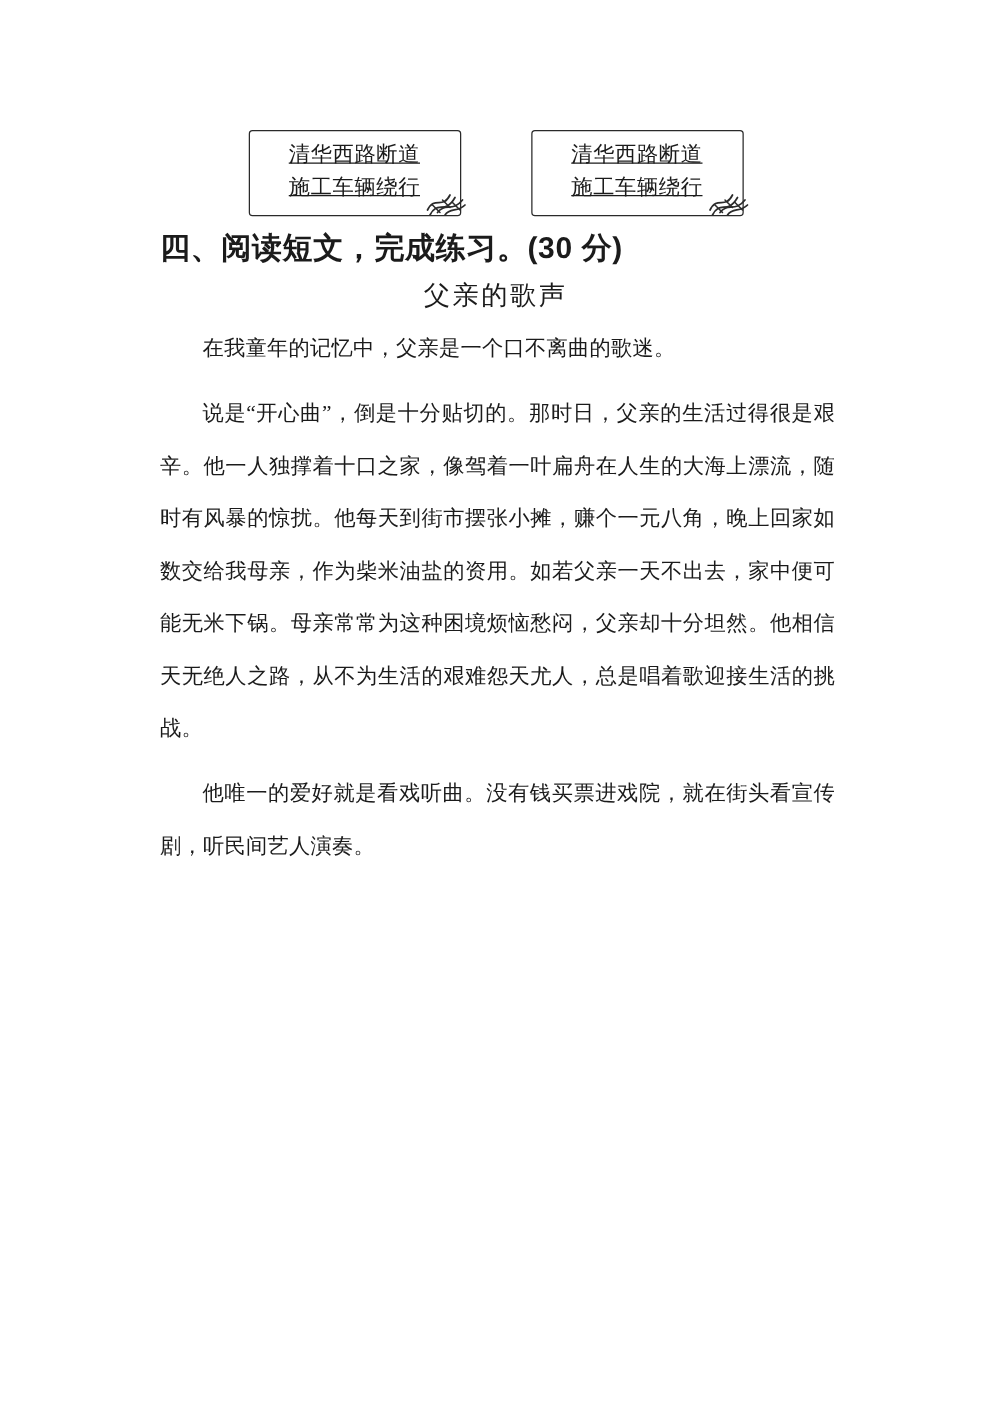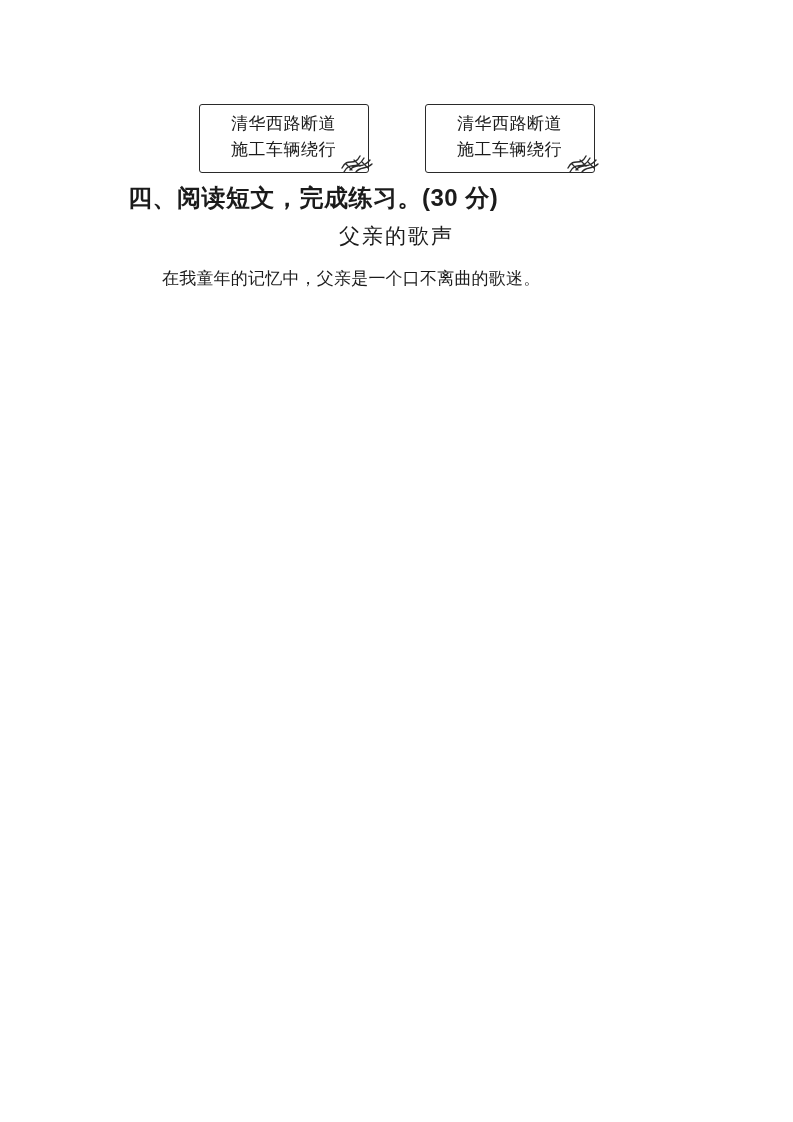--- a/index.html
+++ b/index.html
@@ -24,20 +24,21 @@
   }
   
   .signs-row {
     position: absolute;
     top: 104px;
     left: 0;
     width: 793px;
     display: flex;
     justify-content: center;
     gap: 56px;
+    text-decoration: underline;
   }
   .sign-box {
     position: relative;
     width: 160px;
     border: 1px solid #2a2a2a;
     border-radius: 3px;
     padding: 6px 4px 8px 4px;
     text-align: center;
     font-size: 17px;
     line-height: 1.55;
@@ -119,15 +120,17 @@
       </svg>
     </div>
   </div>
 
   <div class="section-heading">四、阅读短文，完成练习。(30 分)</div>
 
   <div class="article-title">父亲的歌声</div>
 
   <div class="article-body">
     <p>在我童年的记忆中，父亲是一个口不离曲的歌迷。</p>
+    <p>说是“开心曲”，倒是十分贴切的。那时日，父亲的生活过得很是艰辛。他一人独撑着十口之家，像驾着一叶扁舟在人生的大海上漂流，随时有风暴的惊扰。他每天到街市摆张小摊，赚个一元八角，晚上回家如数交给我母亲，作为柴米油盐的资用。如若父亲一天不出去，家中便可能无米下锅。母亲常常为这种困境烦恼愁闷，父亲却十分坦然。他相信天无绝人之路，从不为生活的艰难怨天尤人，总是唱着歌迎接生活的挑战。</p>
+    <p>他唯一的爱好就是看戏听曲。没有钱买票进戏院，就在街头看宣传剧，听民间艺人演奏。</p>
   </div>
 
 </div>
 
 </body></html>

